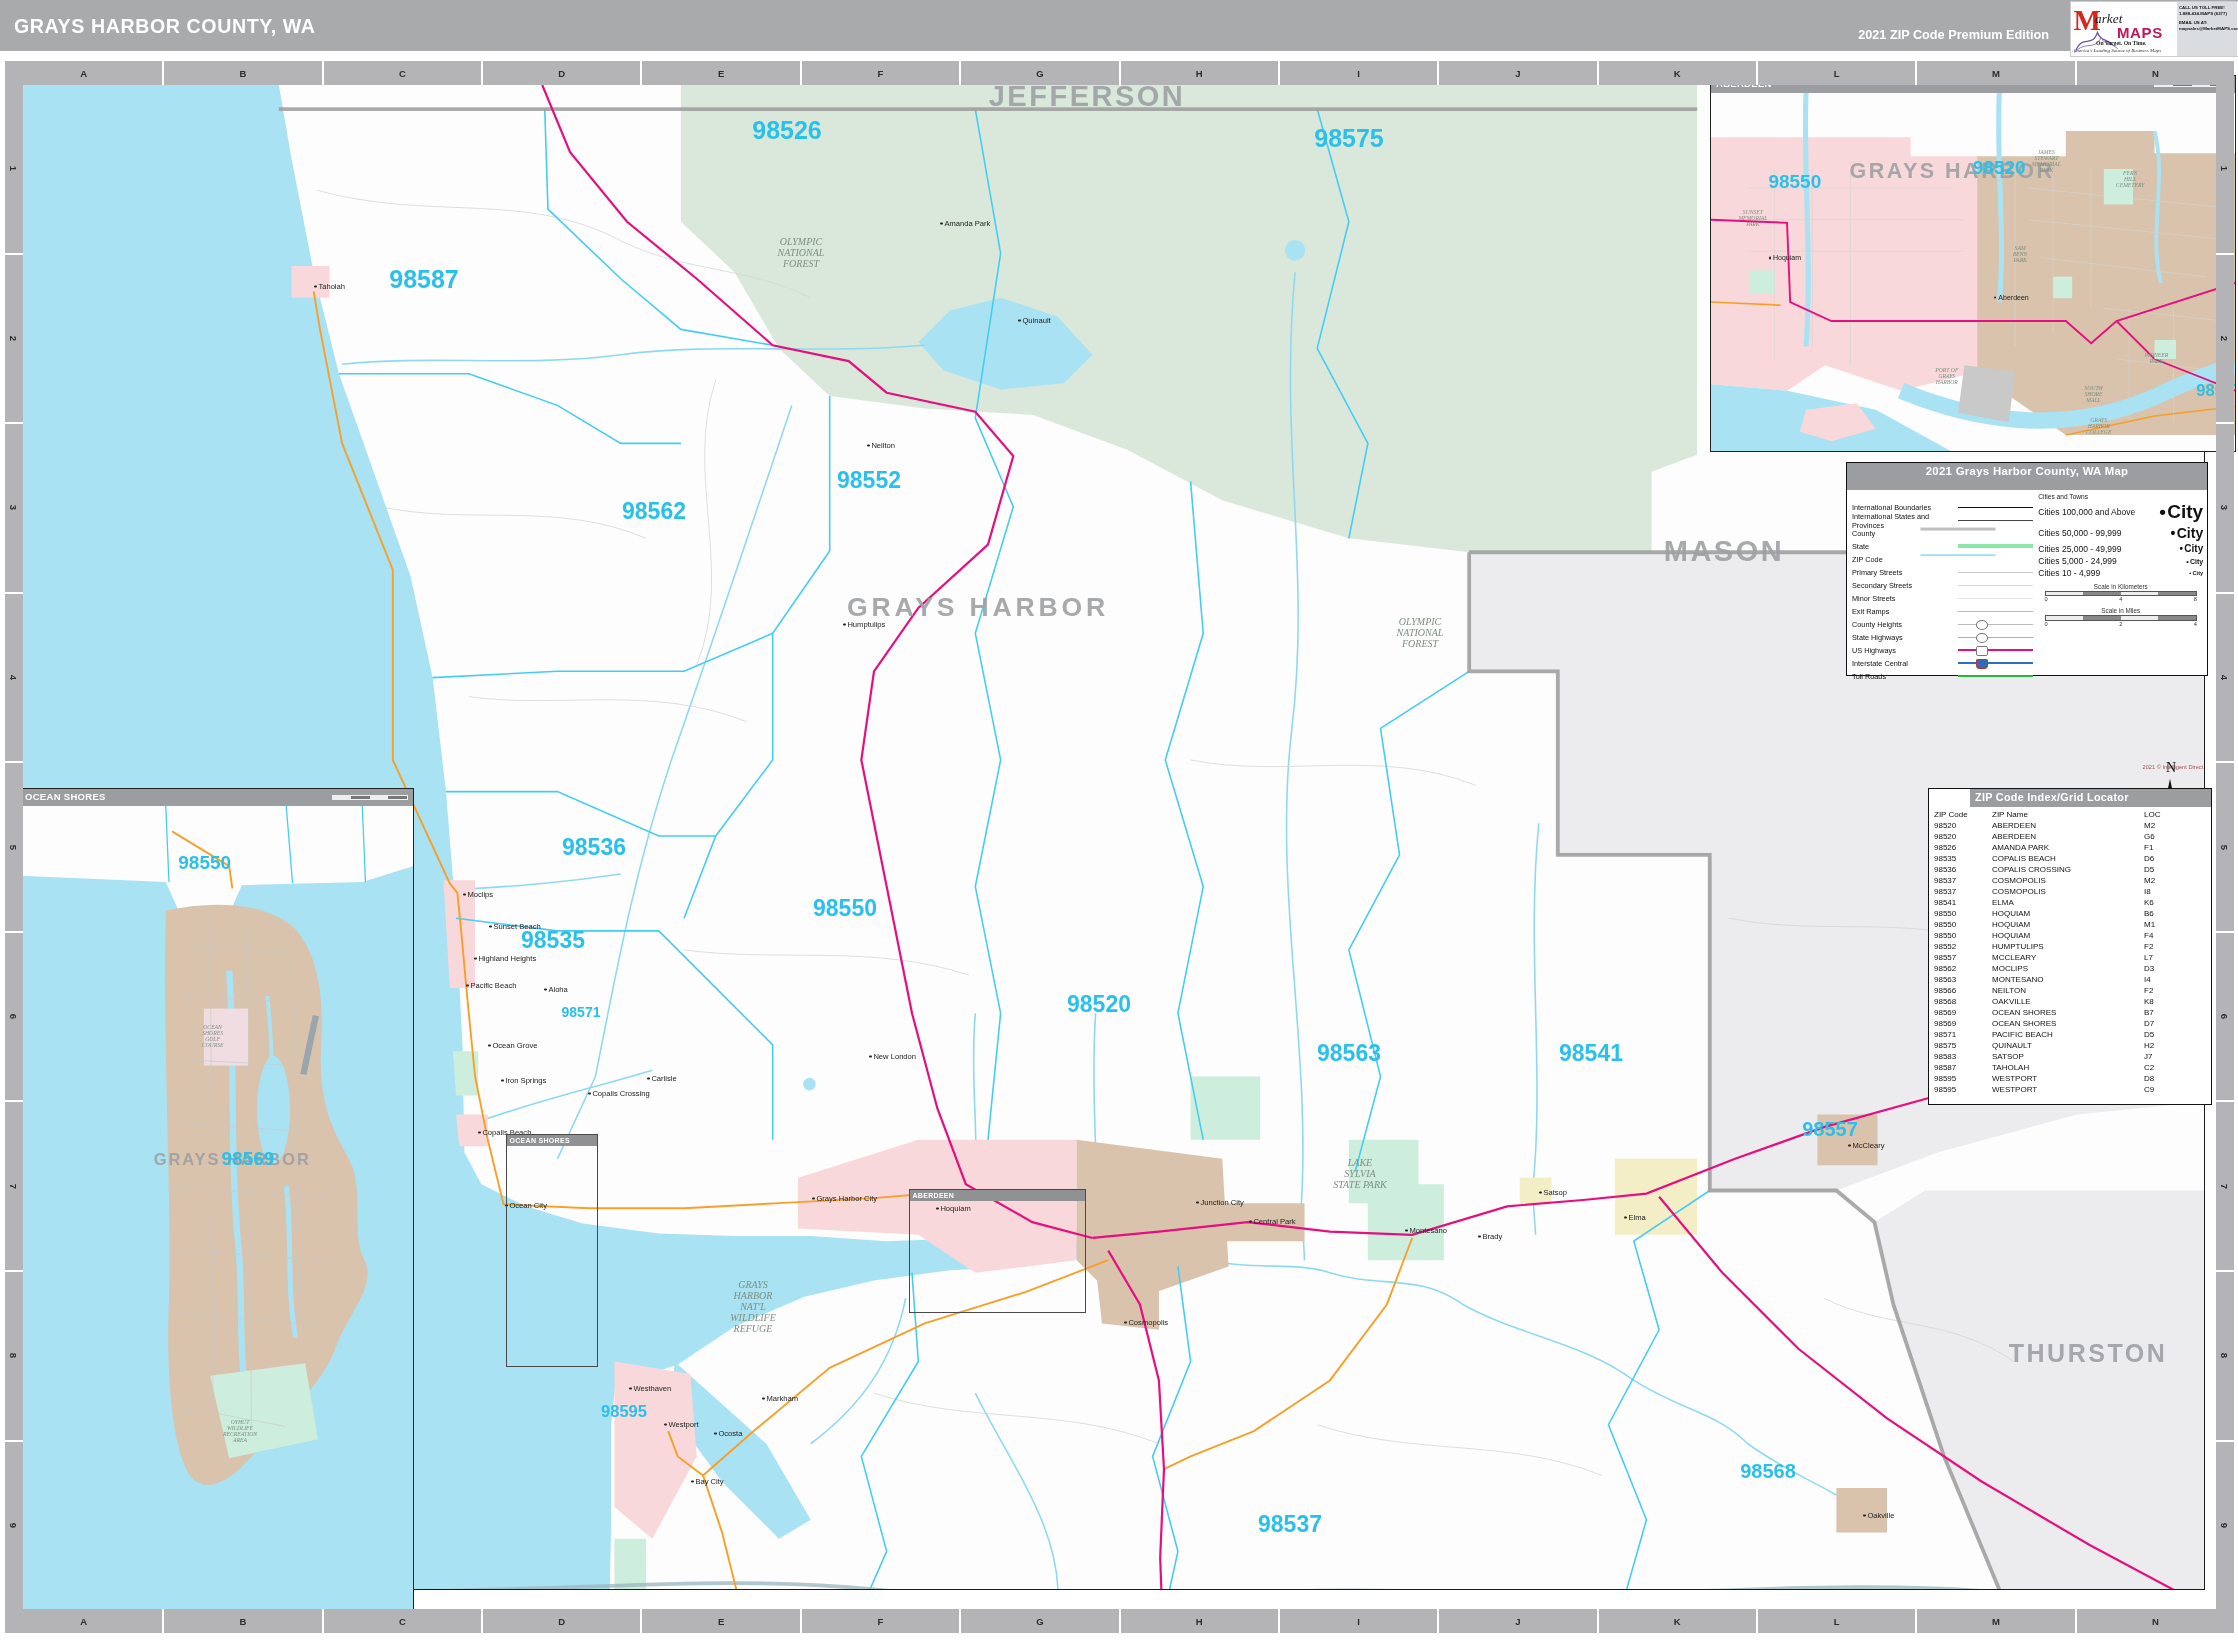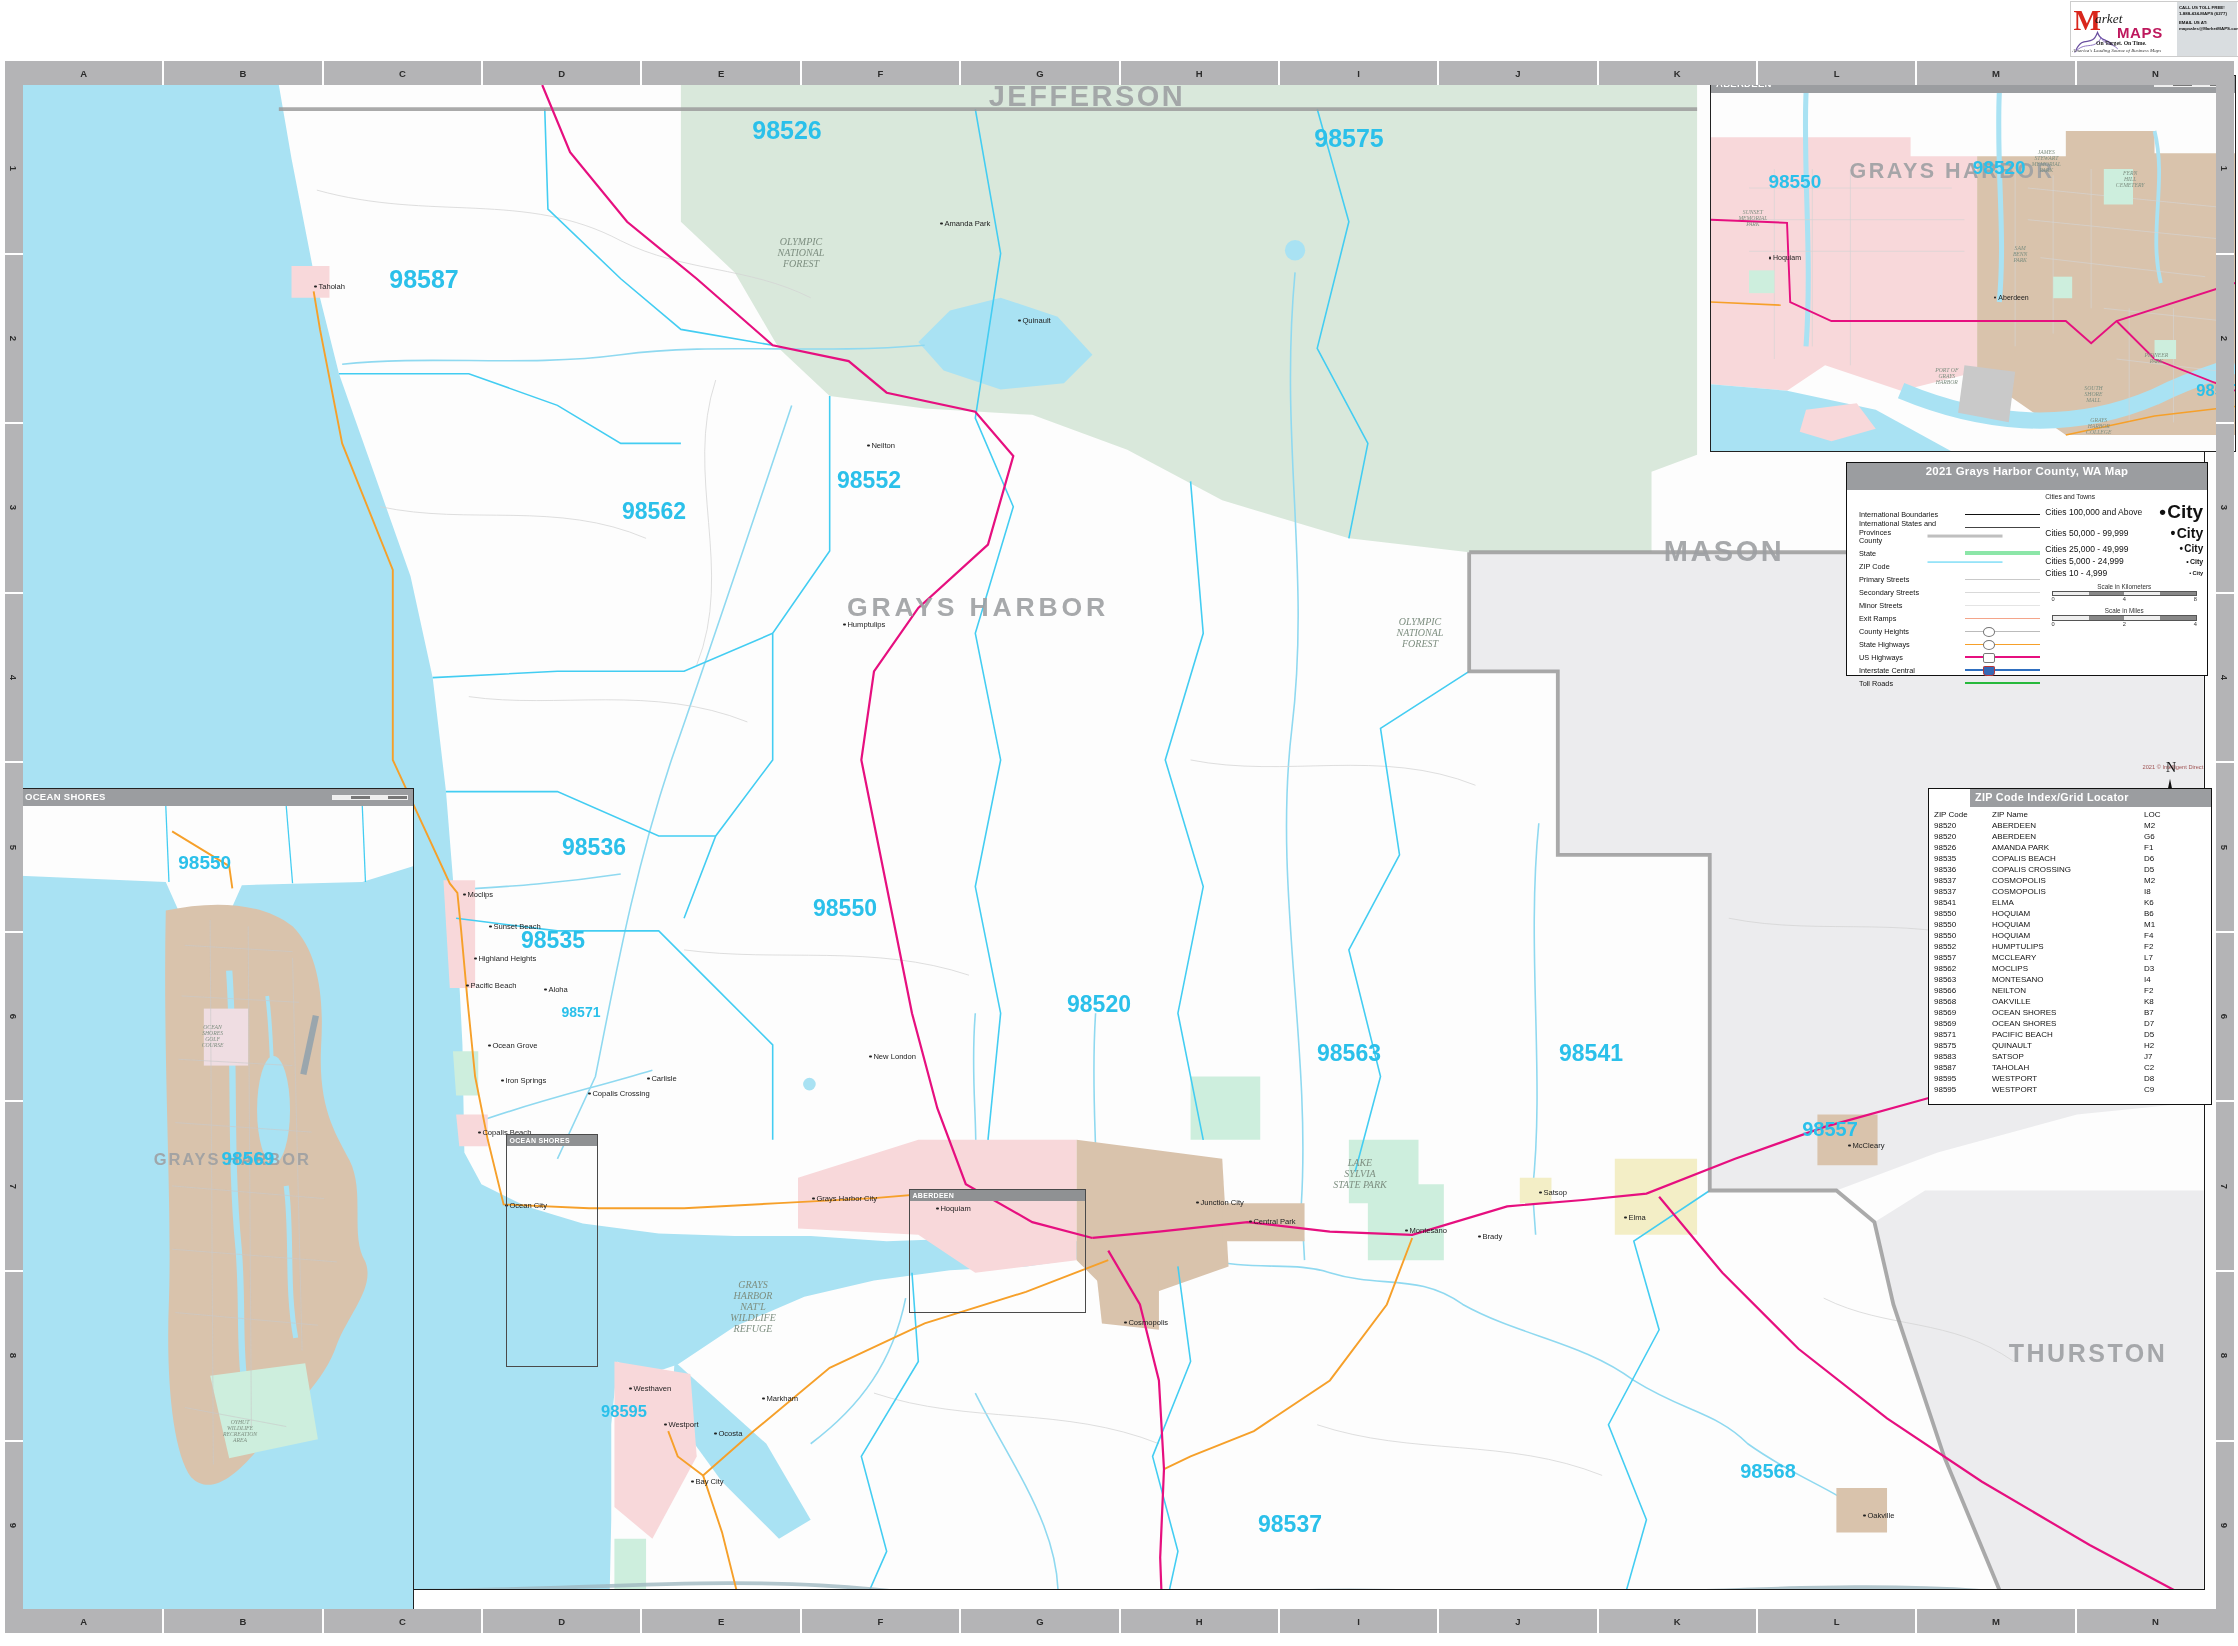--- a/index.html
+++ b/index.html
@@ -61,21 +61,21 @@
   .inset .zip,.inset .county,.inset .city,.inset .place{z-index:3;}
   .inset .city{font-size:7px;}
   .inset .place{font-size:5.7px;}
 
   
   .legend{position:absolute;left:1846px;top:462px;width:360px;height:212px;background:#ffffff;
           border:1.3px solid #111;z-index:22;}
   .legend-title{height:27px;background:#9b9da0;color:#fff;font-size:11.4px;font-weight:bold;
           text-align:center;line-height:16.5px;letter-spacing:0.3px;}
   .legend-body{position:relative;display:flex;height:194px;}
-  .leg-left{width:190px;padding:18px 0 0 5px;box-sizing:border-box;margin-left:7px;}
+  .leg-left{width:190px;padding:11px 0 0 5px;box-sizing:border-box;}
   .leg-row{display:flex;align-items:center;height:13px;}
   .leg-row .ll{width:106px;font-size:7.3px;color:#111;}
   .leg-row .sw{position:relative;width:75px;height:8.9px;display:flex;align-items:center;}
   .sw i{display:block;width:100%;height:0;border:0;}
   .sw .badge{position:absolute;left:17.7px;top:0px;width:10px;height:7.6px;border:0.6px solid #777;border-radius:50%;
              background:#fff;font-size:3.8px;color:#555;text-align:center;line-height:7.6px;}
   .sw.ushwy .badge{border-radius:1.9px;background:#fff;}
   .sw.inthwy .badge{background:#3668b5;border-color:#b33;border-radius:1.3px 1.3px 3.2px 3.2px;}
   .leg-right{flex:1;padding:2.5px 3.8px 0 1.3px;position:relative;}
   .ct-head{font-size:6.6px;color:#222;margin-bottom:1.3px;}
@@ -103,20 +103,24 @@
   
   .compass{position:absolute;left:2103px;top:679px;width:114px;height:108px;z-index:21;}
   .compass .dir{position:absolute;font-size:14px;color:#111;font-family:"Liberation Serif",serif;}
   .copyright{position:absolute;left:2014px;top:679px;width:190px;text-align:right;font-size:5.7px;color:#a05555;z-index:21;}
 </style>
 </head>
 <body>
 
 <div class="page">
 
+  <div class="header">
+    <div class="header-title">GRAYS HARBOR COUNTY, WA</div>
+    <div class="edition">2021 ZIP Code Premium Edition</div>
+  </div>
   <div class="logo-box">
     <div class="logo-left">
       <svg class="logo-squiggle" width="51" height="33" viewBox="0 0 80 52">
         <path d="M6 46 C 18 20, 30 44, 40 18 C 46 34, 54 26, 64 38" stroke="#6a4fa0" stroke-width="2" fill="none"></path>
         <path d="M4 50 C 20 30, 34 48, 46 26 C 52 40, 60 32, 72 44" stroke="#8a6fc0" stroke-width="1.5" fill="none"></path>
       </svg>
       <span class="logo-m">M</span>
       <span class="logo-arket">arket</span>
       <span class="logo-maps">MAPS</span>
       <span class="logo-tag">On Target.  On Time.</span>

